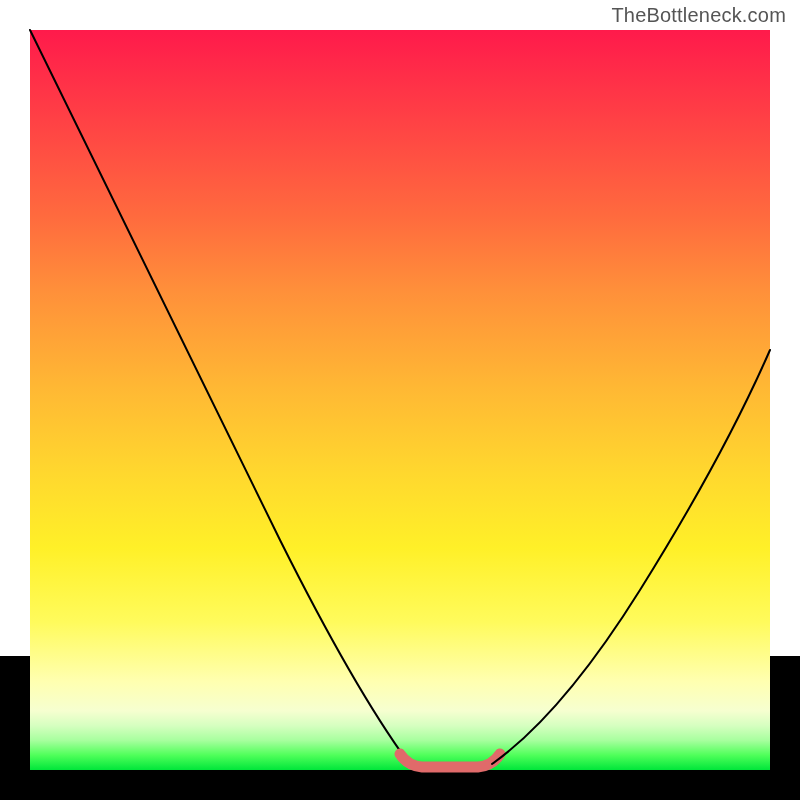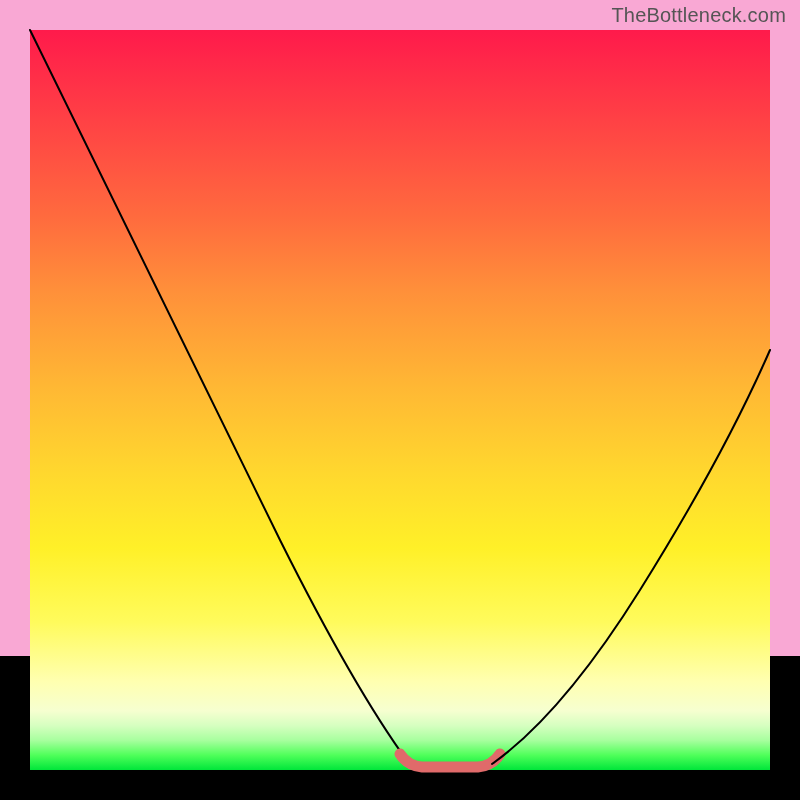--- a/index.html
+++ b/index.html
@@ -8,21 +8,21 @@
     width: 800px;
     height: 800px;
     background: #000;
     font-family: Arial, Helvetica, sans-serif;
     overflow: hidden;
   }
   .frame {
     position: relative;
     width: 800px;
     height: 656px;
-    background: #f9a8d4;
+    background: #ffffff;
   }
   .watermark {
     position: absolute;
     top: 4px;
     right: 14px;
     color: #555;
     font-size: 20px;
     font-weight: 500;
     letter-spacing: 0.2px;
   }

